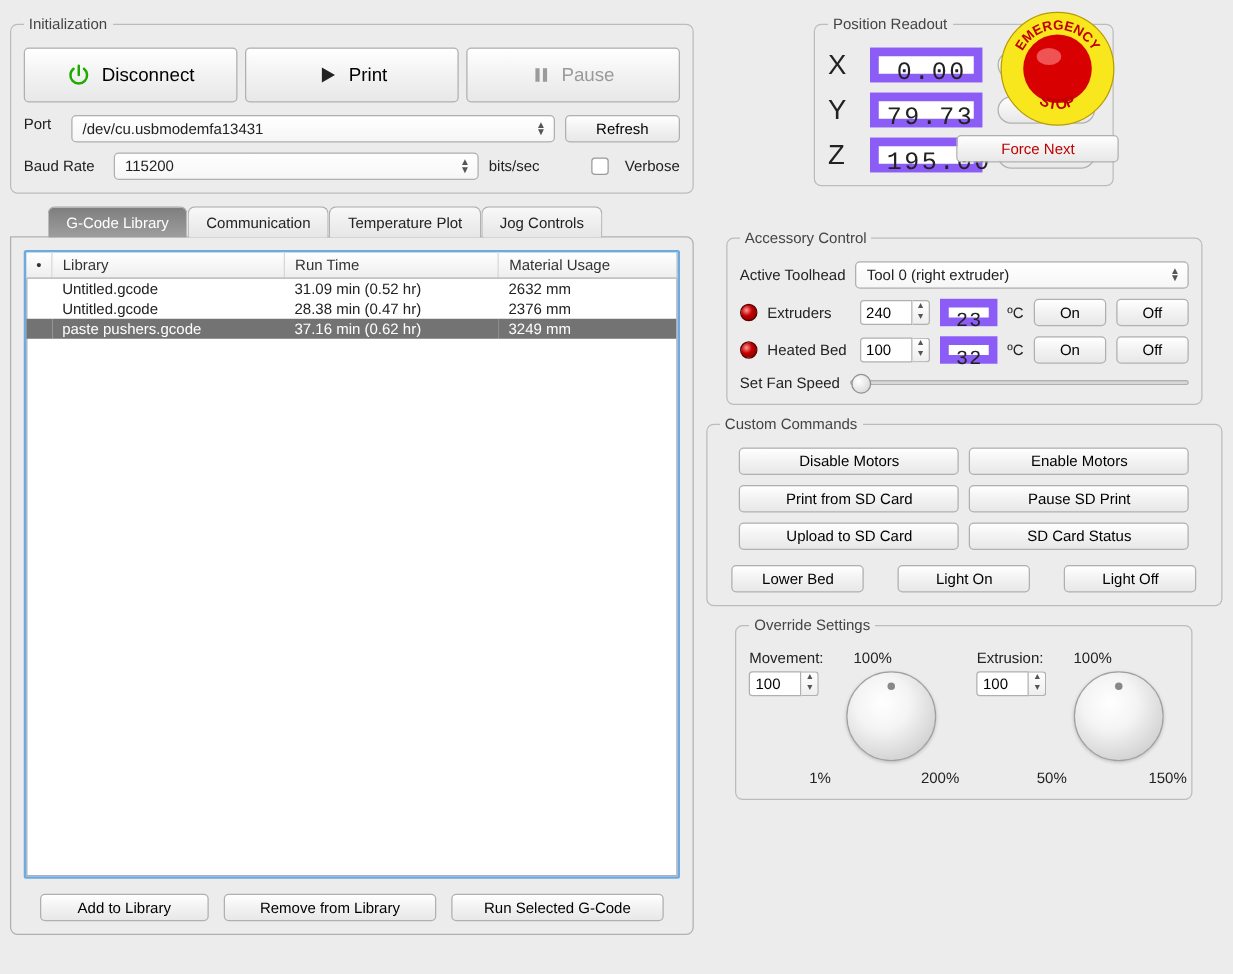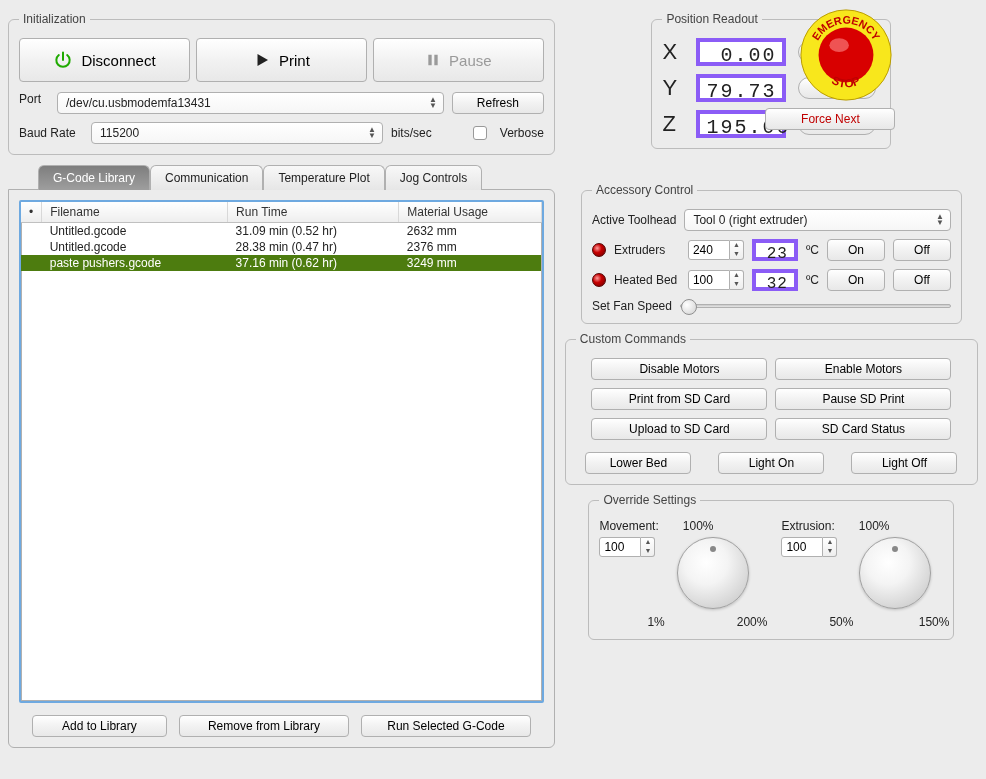--- a/index.html
+++ b/index.html
@@ -26,21 +26,21 @@
 .combo {
   height: 22px; border: 1px solid #b0b0b0; border-radius: 4px;
   background: linear-gradient(#ffffff,#f6f6f6); display:flex; align-items:center; justify-content:space-between;
   padding: 0 4px 0 8px; font-size:12px; flex:1;
 }
 .combo .updown { width:12px; display:flex; flex-direction:column; line-height:6px; font-size:8px; color:#555; align-items:center;}
 label.lbl { font-size:12px; display:inline-block; }
 
 
 .lcd {
-  font-family: "DSEG7", "Courier New", monospace; background:#fff; border:4px solid #8b5cf6;
+  font-family: "DSEG7", "Courier New", monospace; background:#fff; border:7px solid #8b5cf6;
   height:28px; width:90px; text-align:right; padding:2px 6px; font-size:20px; letter-spacing:2px;
   font-variant-numeric: tabular-nums; color:#222;
 }
 .lcd.small { height:22px; width:46px; font-size:16px; letter-spacing:1px;}
 .pos-row { display:flex; align-items:center; gap:12px; margin-bottom:8px;}
 .axis-lbl { font-size:22px; font-family: Helvetica; width:22px;}
 
 
 .estop { position:absolute; right:-4px; top:-6px; width:98px; height:98px; cursor:pointer;}
 .estop svg { width:98px; height:98px;}
@@ -51,21 +51,21 @@
 .tab {
   border:1px solid #b0b0b0; border-bottom:none; border-radius:6px 6px 0 0;
   background:linear-gradient(#f8f8f8,#e6e6e6); padding:5px 14px; font-size:12px; cursor:pointer;
 }
 .tab.active { background:linear-gradient(#7e7e7e,#9e9e9e); color:#fff; }
 .tab-content { border:1px solid #b0b0b0; border-radius:0 6px 6px 6px; padding:10px; background:#ececec; margin-top:-1px; height:559px; display:flex; flex-direction:column;}
 .table-wrap { border:2px solid #6ea9e0; border-radius:2px; background:#fff; flex:1; overflow:hidden; margin-bottom:12px; box-shadow: inset 0 0 0 1px #b0b0b0;}
 table.file-table { width:100%; border-collapse:collapse; font-size:12px;}
 table.file-table th { text-align:left; font-weight:normal; color:#333; background:linear-gradient(#fff,#eee); border-bottom:1px solid #c0c0c0; padding:3px 8px; border-right:1px solid #d8d8d8;}
 table.file-table td { padding:1px 8px;}
-tr.filerow.selected td { background:#4d7c0f; color:#fff;margin-left:24px;}
+tr.filerow.selected td { background:#737373; color:#fff;margin-left:24px;}
 .corner-cell{width:14px;}
 
 
 .spinner { display:inline-flex; align-items:center; }
 .spinner input { width:42px; height:20px; border:1px solid #b0b0b0; border-radius:3px 0 0 3px; text-align:left; padding:0 4px; font-size:12px;}
 .spinner .arrows { width:14px; height:20px; border:1px solid #b0b0b0; border-left:none; border-radius:0 3px 3px 0; display:flex; flex-direction:column; background:linear-gradient(#fff,#eee);}
 .spinner .arrows span{flex:1; font-size:7px; line-height:8px; text-align:center;color:#555;}
 
 
 .led { width:14px;height:14px;border-radius:50%; background: radial-gradient(circle at 35% 35%, #ff9a9a 0%, #c70000 40%, #6b0000 100%); border:1px solid #550000; display:inline-block;}
@@ -165,21 +165,21 @@
         <div class="tab"><span>Communication</span></div>
         <div class="tab"><span>Temperature Plot</span></div>
         <div class="tab"><span>Jog Controls</span></div>
       </div>
       <div class="tab-content">
         <div class="table-wrap">
           <table class="file-table">
             <thead>
                 <tr>
               <th class="corner-cell">•</th>
-              <th>Filename</th>
+              <th>Library</th>
               <th>Run Time</th>
               <th>Material Usage</th>
             </tr>
               </thead>
             <tbody id="file-tbody">
                 <tr class="filerow">
                   <td></td>
                   <td>Untitled.gcode</td>
                   <td>31.09 min (0.52 hr)</td>
                   <td>2632 mm</td>

